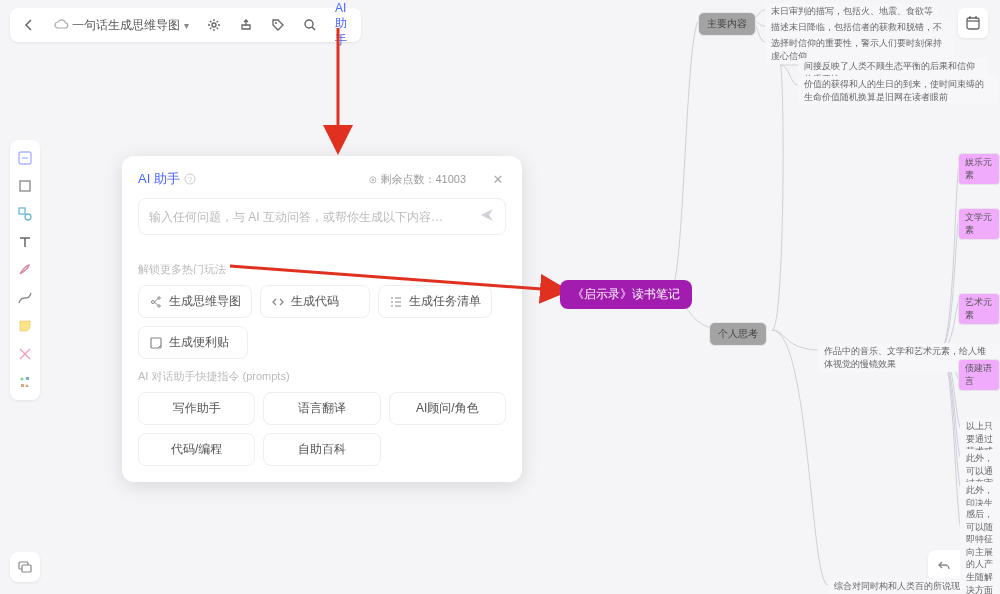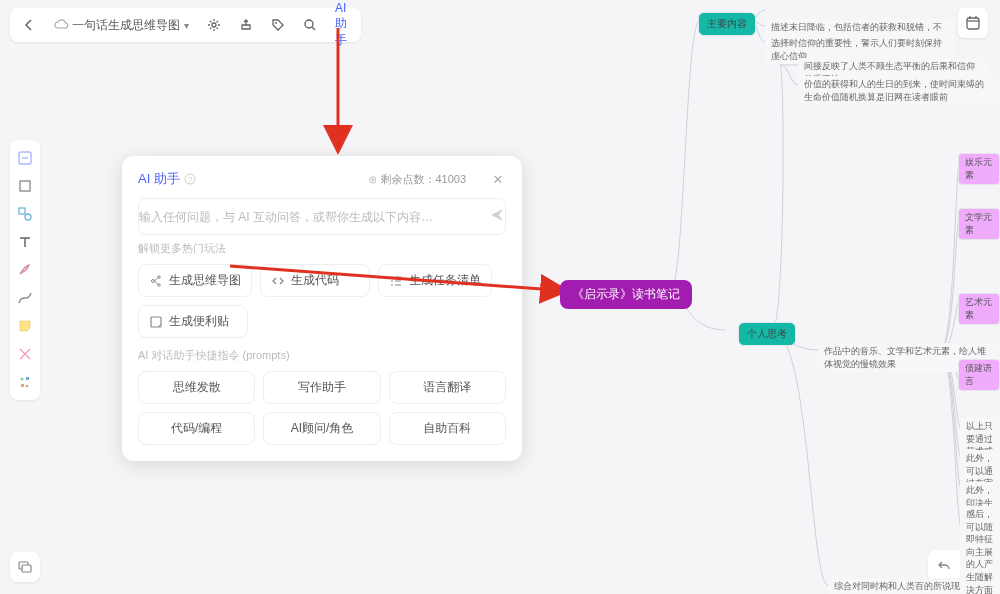--- a/index.html
+++ b/index.html
@@ -48,40 +48,40 @@
 
     
     .panel { position:absolute; left:122px; top:156px; width:400px;
       background:#fff; border-radius:12px; box-shadow:0 4px 20px rgba(0,0,0,.12);
       padding:14px 16px 16px; }
     .panel-head { display:flex; align-items:center; justify-content:space-between; margin-bottom:10px; }
     .panel-title { color:#4b63ff; font-size:13px; font-weight:500; display:flex; align-items:center; gap:4px;}
     .panel-meta { font-size:11px; color:#999; display:flex; align-items:center; gap:24px; }
     .close-x { cursor:pointer; color:#aaa; font-size:13px; width:16px; text-align:center; }
     .input-row { display:flex; align-items:center; border:1px solid #eee; border-radius:8px;
-      padding:8px 0; margin-bottom:6px; }
+      padding:8px 10px; margin-bottom:27px; }
     .input-row input { flex:1; border:none; outline:none; font-size:12px; color:#333; }
     .input-row input::placeholder { color:#bbb; }
     .send { color:#ccc; cursor:pointer; }
     .section-label { font-size:11px; color:#bbb; margin:6px 0 8px; }
     .chips { display:flex; flex-wrap:wrap; gap:8px; margin-bottom:10px; }
     .chip { border:1px solid #eee; border-radius:8px; padding:7px 10px;
       font-size:12px; color:#555; display:flex; align-items:center; gap:6px;
       cursor:pointer; background:#fff; min-width:110px; justify-content:flex-start; }
     .prompt-grid { display:grid; grid-template-columns:repeat(3,1fr); gap:8px; }
     .pchip { border:1px solid #eee; border-radius:8px; padding:7px 0;
       font-size:12px; color:#555; text-align:center; cursor:pointer; }
 
     
     .arrow { position:absolute; pointer-events:none; }
 
     
     .mm { position:absolute; left:560px; top:0; right:0; bottom:0; }
     .mm svg { position:absolute; left:0; top:0; }
-    .node { position:absolute; background:#14b8a6; border-radius:6px; border:1px solid #e5e5ea;
+    .node { position:absolute; background:#a3a3a3; border-radius:6px; border:1px solid #e5e5ea;
       font-size:10px; color:#444; padding:4px 8px; white-space:nowrap; }
     .root { position:absolute; background:#a21caf; color:#fff; border-radius:8px;
       font-size:12px; font-weight:500; padding:6px 12px; }
     .leaf { position:absolute; background:#f7f7fa; border-radius:4px;
       font-size:9px; color:#666; padding:2px 6px; line-height:1.4;
       max-width:190px; white-space:normal; }
     .tinybox { position:absolute; background:#f0abfc; border:1px solid #e5e5ea; border-radius:4px;
       font-size:9px; color:#555; padding:2px 6px; }
 
     svg { overflow:visible; }
@@ -260,25 +260,24 @@
       <svg width="14" height="14" viewBox="0 0 14 14">
           <rect x="2" y="2" width="10" height="10" rx="1" fill="none" stroke="#888" stroke-width="1.2"></rect>
           <path d="M9 12l3-3" stroke="#888"></path>
         </svg>
       <span>生成便利贴</span>
     </div>
   </div>
 
   <div class="section-label">AI 对话助手快捷指令 (prompts)</div>
   <div class="prompt-grid">
-    <div class="pchip">思维发散</div>
     <div class="pchip">写作助手</div>
     <div class="pchip">语言翻译</div>
+    <div class="pchip">AI顾问/角色</div>
     <div class="pchip">代码/编程</div>
-    <div class="pchip">AI顾问/角色</div>
     <div class="pchip">自助百科</div>
   </div>
 </div>
 
 <svg class="arrow" style="left:310px; top:28px;" width="50" height="130">
   <defs>
       <marker id="ah1" markerWidth="10" markerHeight="10" refX="5" refY="5" orient="auto">
         <path d="M0 0L10 5L0 10z" fill="#e03020"></path>
       </marker>
     </defs>
@@ -320,22 +319,23 @@
       <path d="M380 350 C395 350 395 430 402 430"></path>
       <path d="M380 350 C395 350 395 460 402 460"></path>
       <path d="M380 350 C395 350 395 490 402 490"></path>
       <path d="M380 350 C395 350 395 530 402 530"></path>
     </g>
   </svg>
 
   <div class="root" style="left:0px; top:280px;">《启示录》读书笔记</div>
 
   <div class="node" style="left:138px; top:12px;">主要内容</div>
-  <div class="node" style="left:178px; top:322px;">个人思考</div>
-
+  <div class="node" style="left:149px; top:322px;">个人思考</div>
+
+  <div class="leaf" style="left:205px; top:3px;">末日审判的描写，包括火、地震、食欲等</div>
   <div class="leaf" style="left:205px; top:19px;">描述末日降临，包括信者的获救和脱错，不信主圣的光末身</div>
   <div class="leaf" style="left:205px; top:35px;">选择时信仰的重要性，警示人们要时刻保持虔心信仰</div>
 
   <div class="leaf" style="left:238px; top:58px;">间接反映了人类不顾生态平衡的后果和信仰的重要性</div>
   <div class="leaf" style="left:258px; top:343px; max-width:190px;">作品中的音乐、文学和艺术元素，给人堆体视觉的慢镜效果</div>
 
   <div class="leaf" style="left:238px; top:76px; max-width:200px;">价值的获得和人的生日的到来，使时间束缚的生命价值随机换算是旧网在读者眼前</div>
 
   <div class="tinybox" style="left:398px; top:153px;">娱乐元素</div>
   <div class="tinybox" style="left:398px; top:208px;">文学元素</div>

